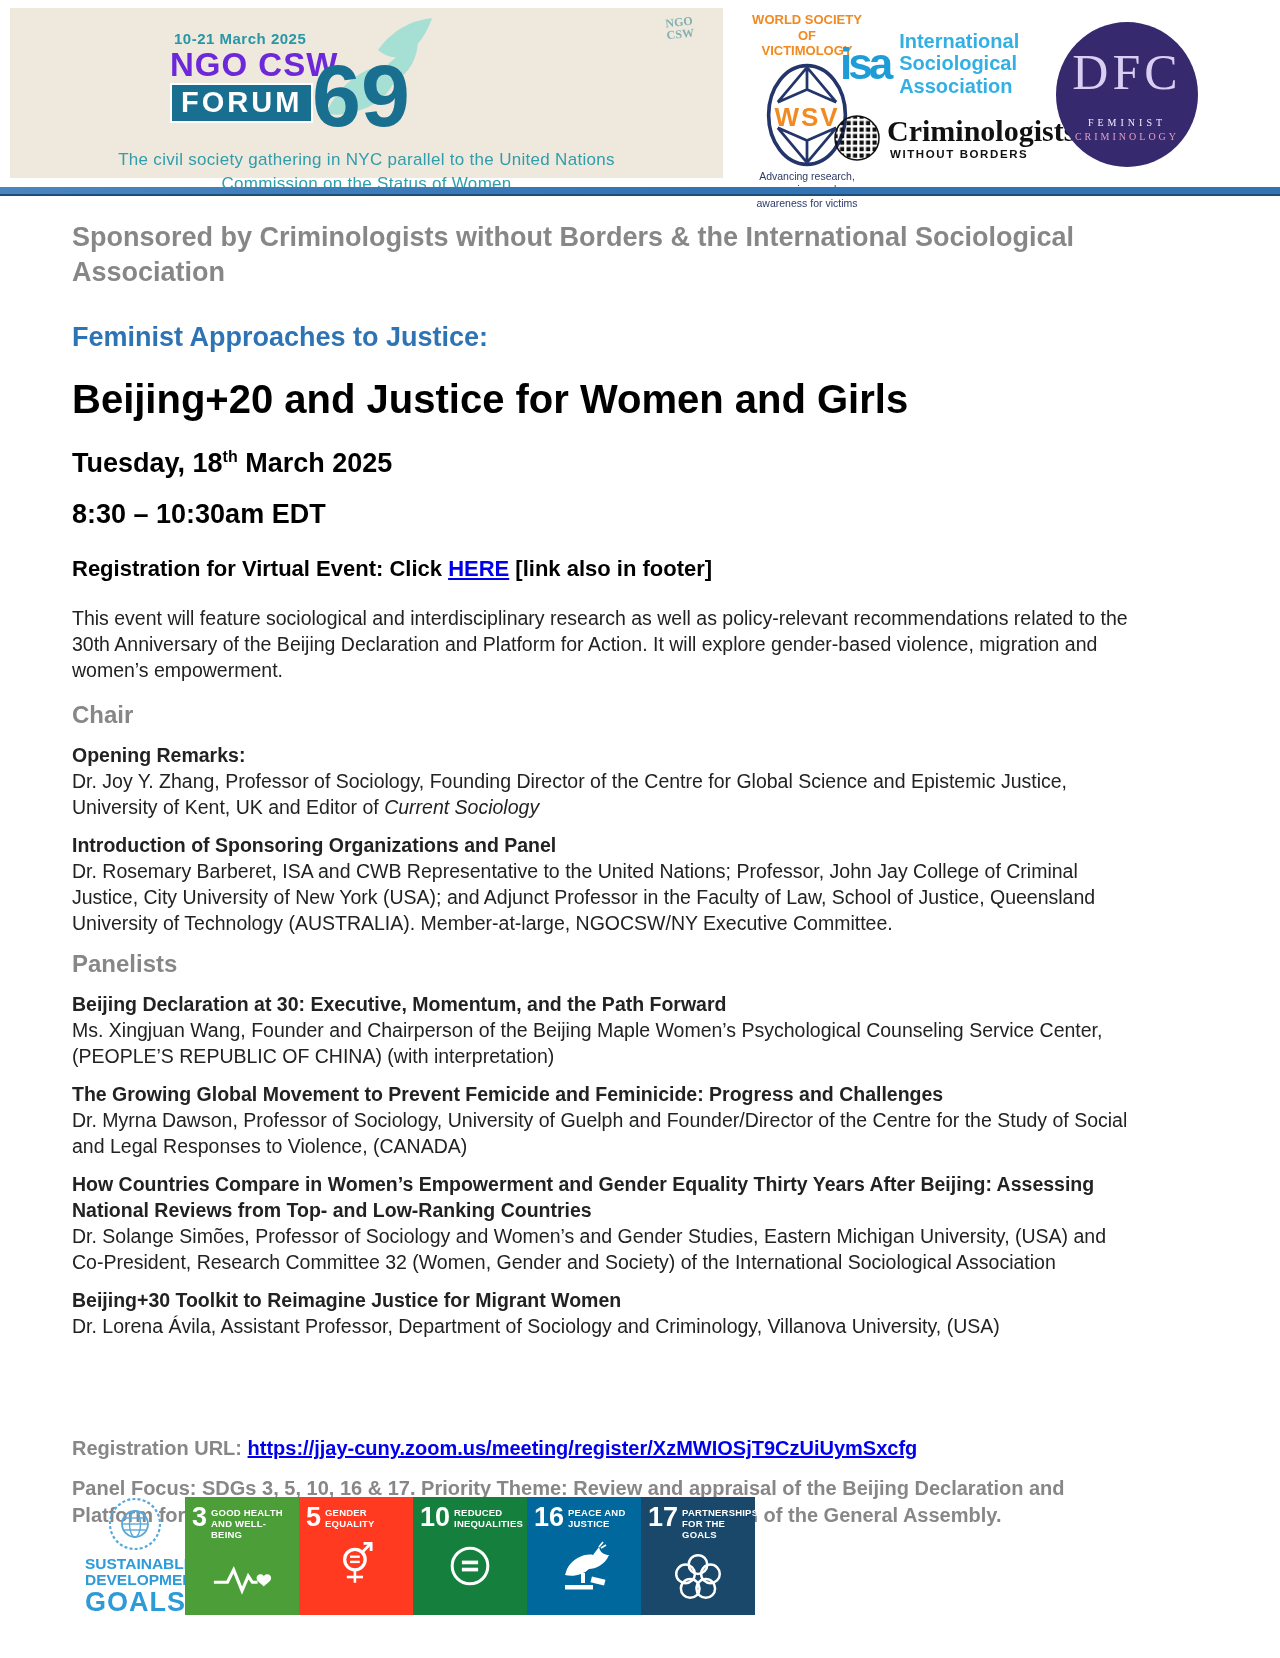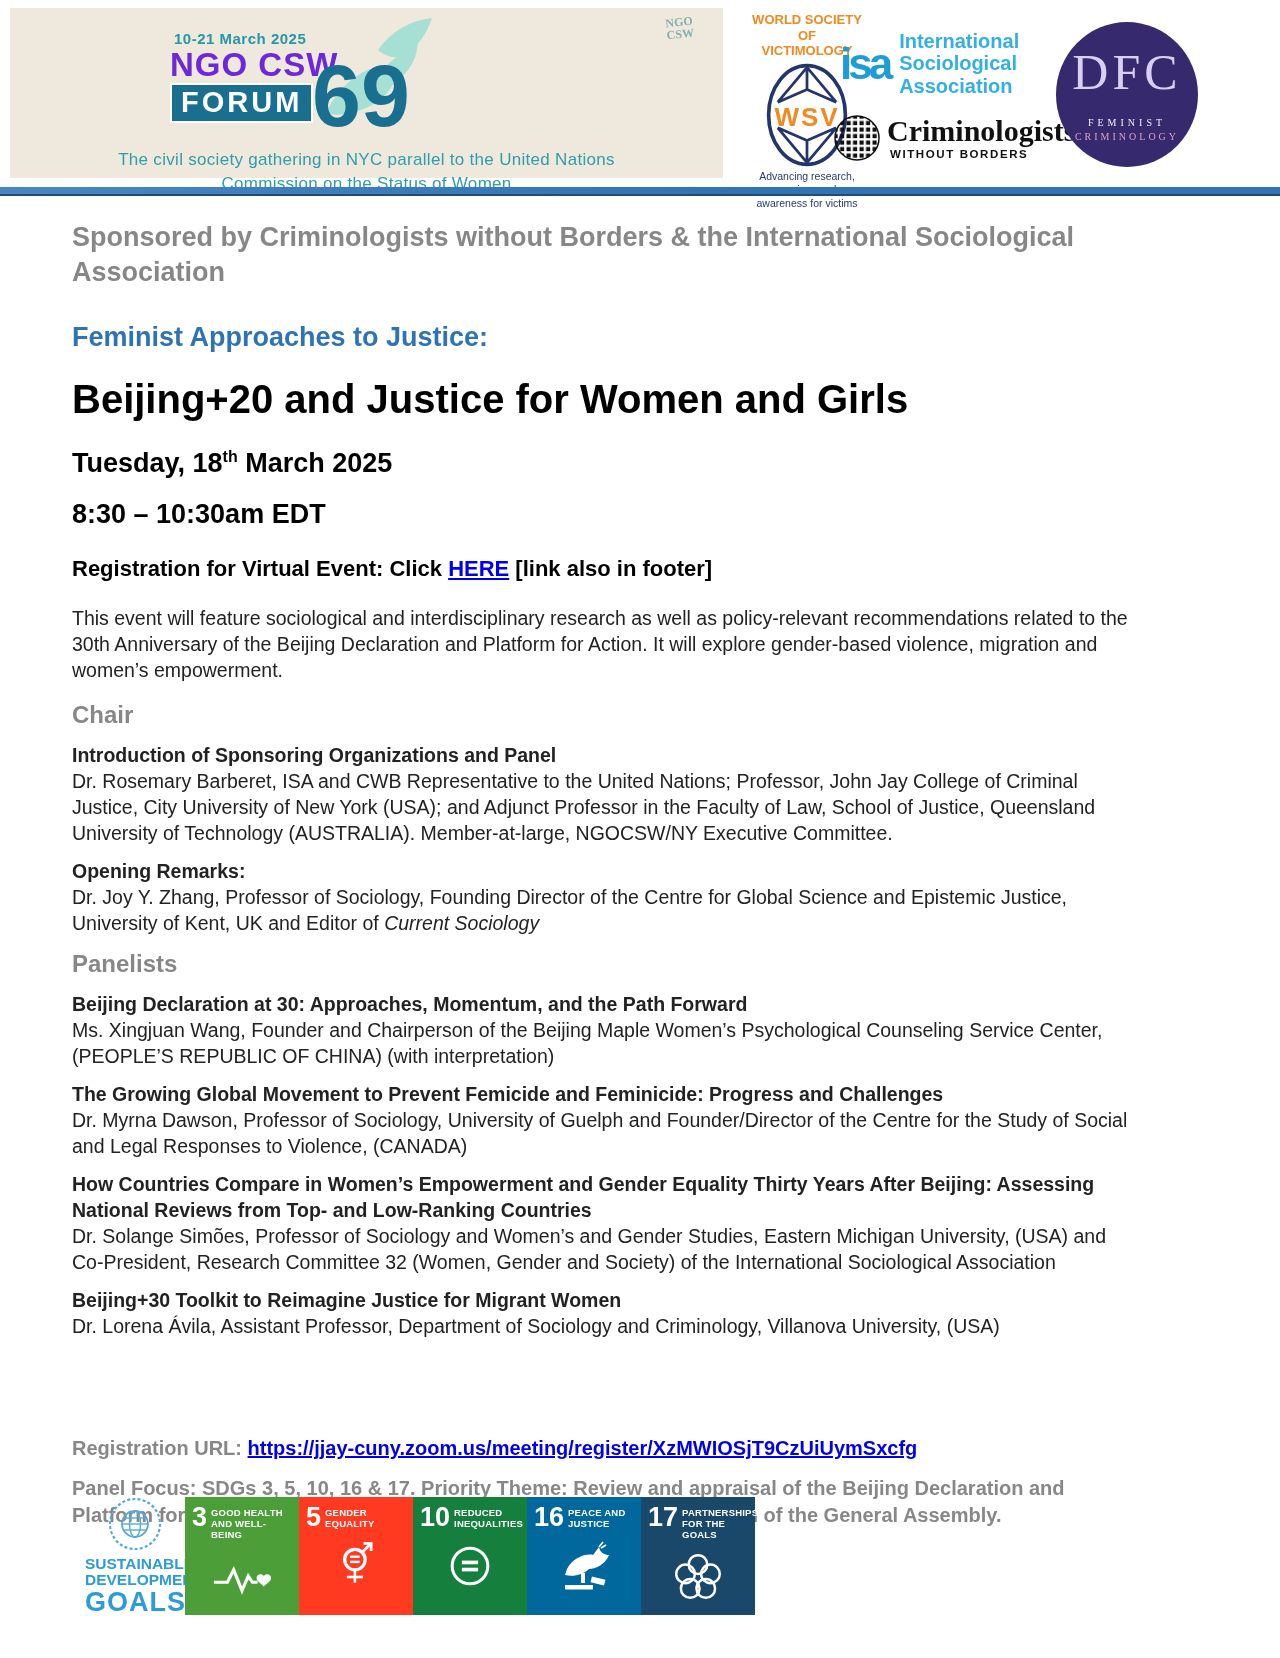--- a/index.html
+++ b/index.html
@@ -170,33 +170,33 @@
 
     <div class="event-time">8:30 – 10:30am EDT</div>
 
     <div class="reg-line"><span>Registration for Virtual Event: Click </span><a class="link" href="#">HERE</a><span> [link also in footer]</span></div>
 
     <div class="desc">This event will feature sociological and interdisciplinary research as well as policy-relevant recommendations related to the 30th Anniversary of the Beijing Declaration and Platform for Action.  It will explore gender-based violence, migration and women’s empowerment.</div>
 
     <div class="section-h">Chair</div>
 
     <div class="item">
+      <div class="item-title">Opening Remarks:</div>
+      <div><span>Dr. Joy Y. Zhang, Professor of Sociology, Founding Director of the Centre for Global Science and Epistemic Justice, University of Kent, UK and Editor of </span><span class="italic">Current Sociology</span></div>
+    </div>
+
+    <div class="item">
       <div class="item-title">Introduction of Sponsoring Organizations and Panel</div>
       <div>Dr. Rosemary Barberet, ISA and CWB Representative to the United Nations; Professor, John Jay College of Criminal Justice, City University of New York (USA); and Adjunct Professor in the Faculty of Law, School of Justice, Queensland University of Technology (AUSTRALIA). Member-at-large, NGOCSW/NY Executive Committee.</div>
     </div>
 
-    <div class="item">
-      <div class="item-title">Opening Remarks:</div>
-      <div><span>Dr. Joy Y. Zhang, Professor of Sociology, Founding Director of the Centre for Global Science and Epistemic Justice, University of Kent, UK and Editor of </span><span class="italic">Current Sociology</span></div>
-    </div>
-
     <div class="section-h panelists-h">Panelists</div>
 
     <div class="item">
-      <div class="item-title">Beijing Declaration at 30: Approaches, Momentum, and the Path Forward</div>
+      <div class="item-title">Beijing Declaration at 30: Executive, Momentum, and the Path Forward</div>
       <div>Ms. Xingjuan Wang, Founder and Chairperson of the Beijing Maple Women’s Psychological Counseling Service Center, (PEOPLE’S REPUBLIC OF CHINA) (with interpretation)</div>
     </div>
 
     <div class="item">
       <div class="item-title">The Growing Global Movement to Prevent Femicide and Feminicide: Progress and Challenges</div>
       <div>Dr. Myrna Dawson, Professor of Sociology, University of Guelph and Founder/Director of the Centre for the Study of Social and Legal Responses to Violence, (CANADA)</div>
     </div>
 
     <div class="item">
       <div class="item-title">How Countries Compare in Women’s Empowerment and Gender Equality Thirty Years After Beijing: Assessing National Reviews from Top- and Low-Ranking Countries</div>

